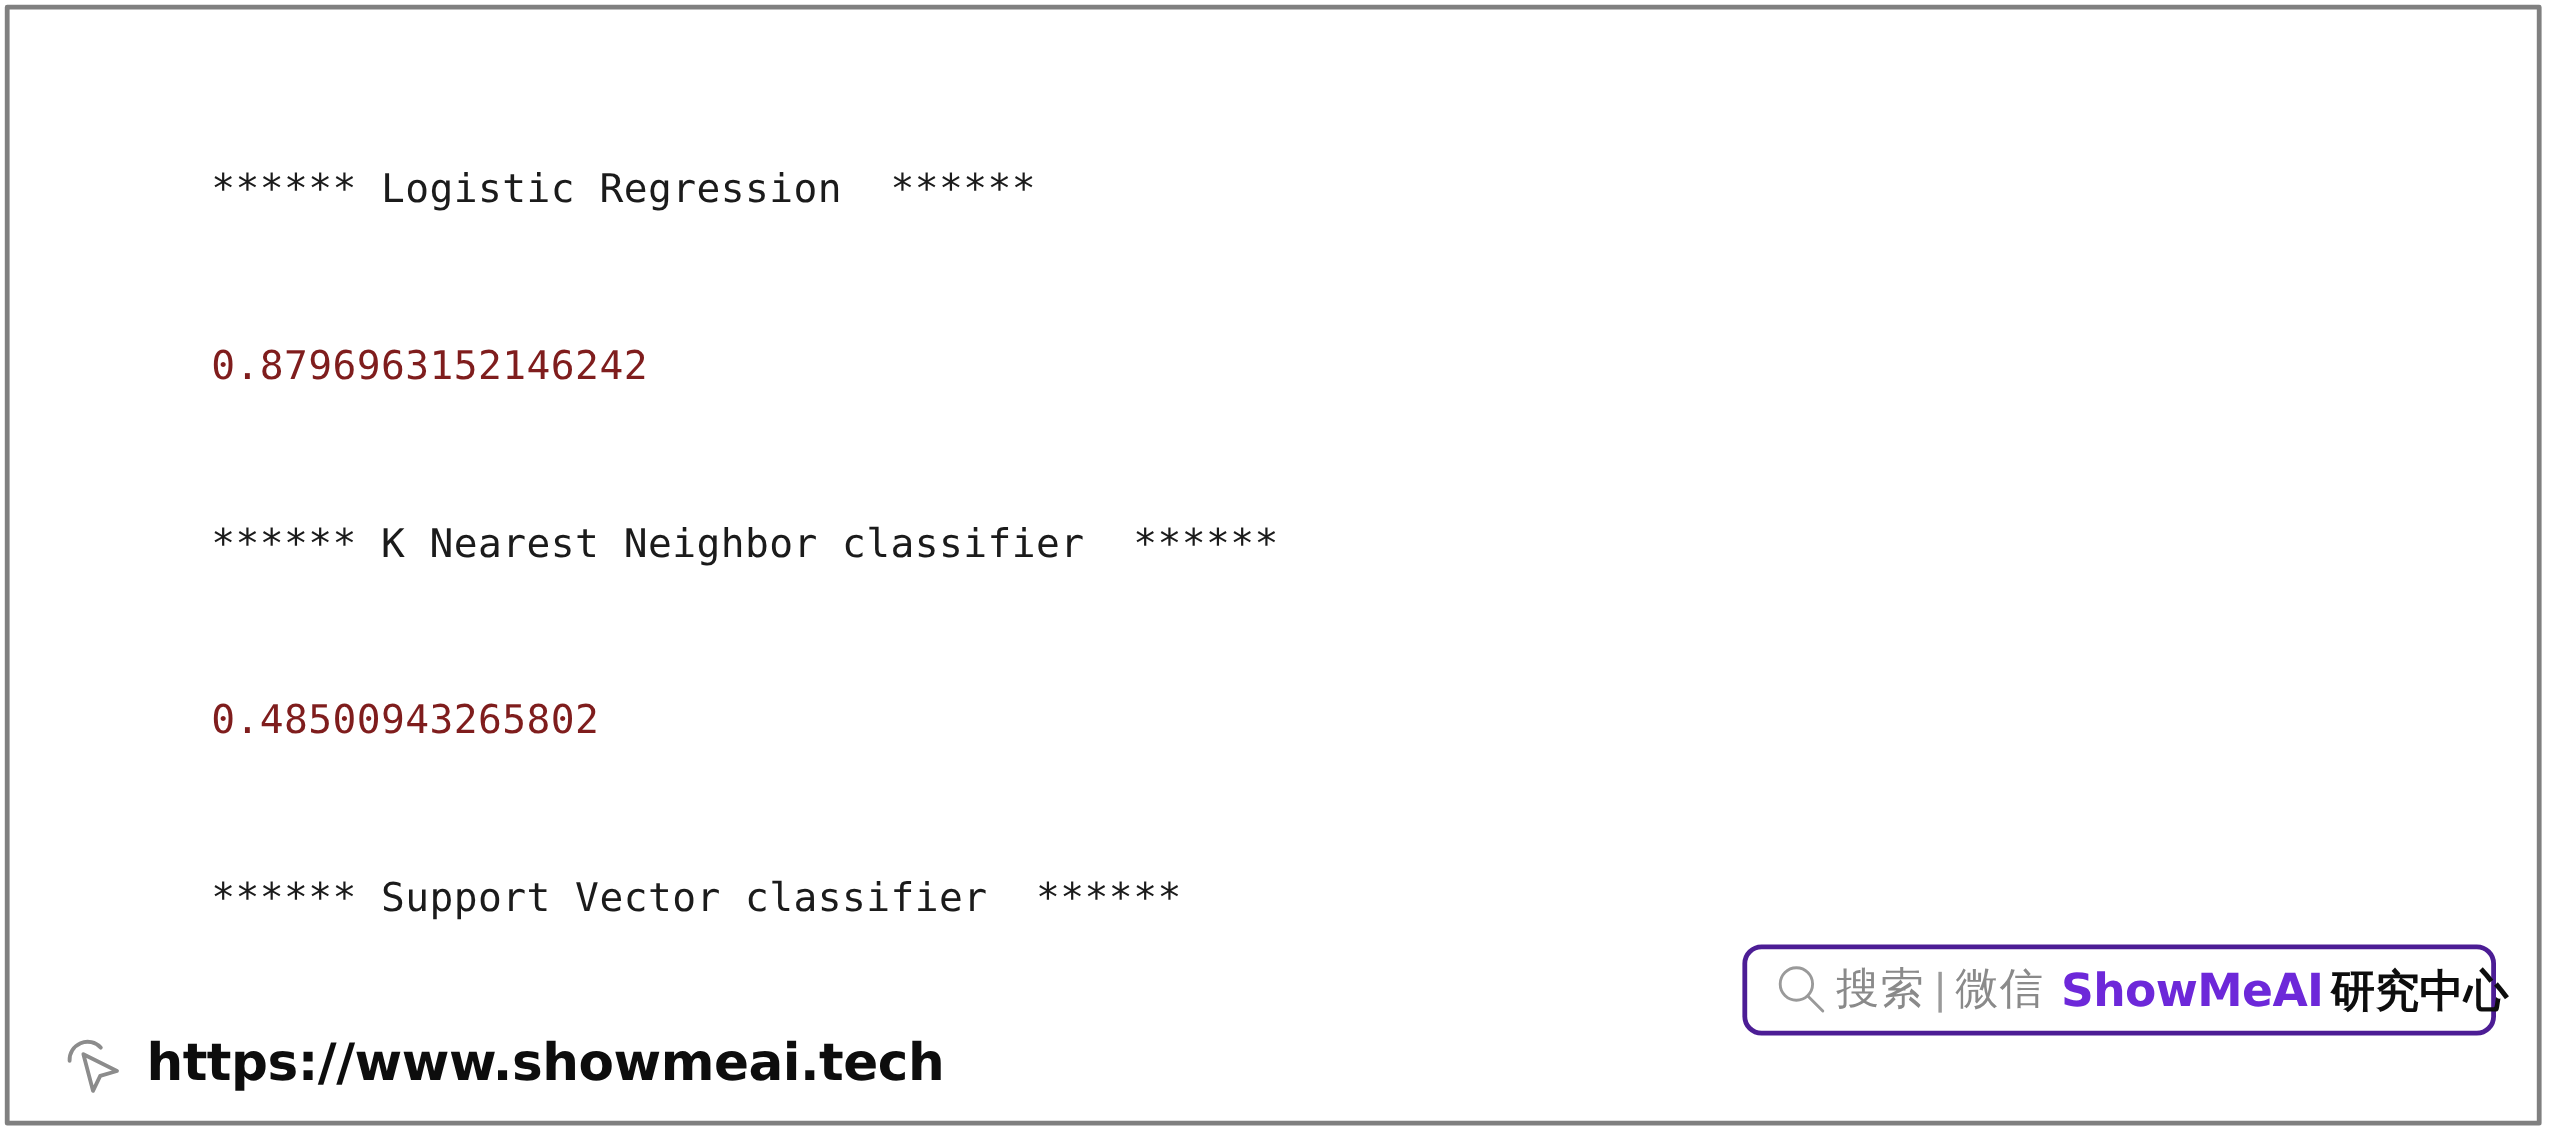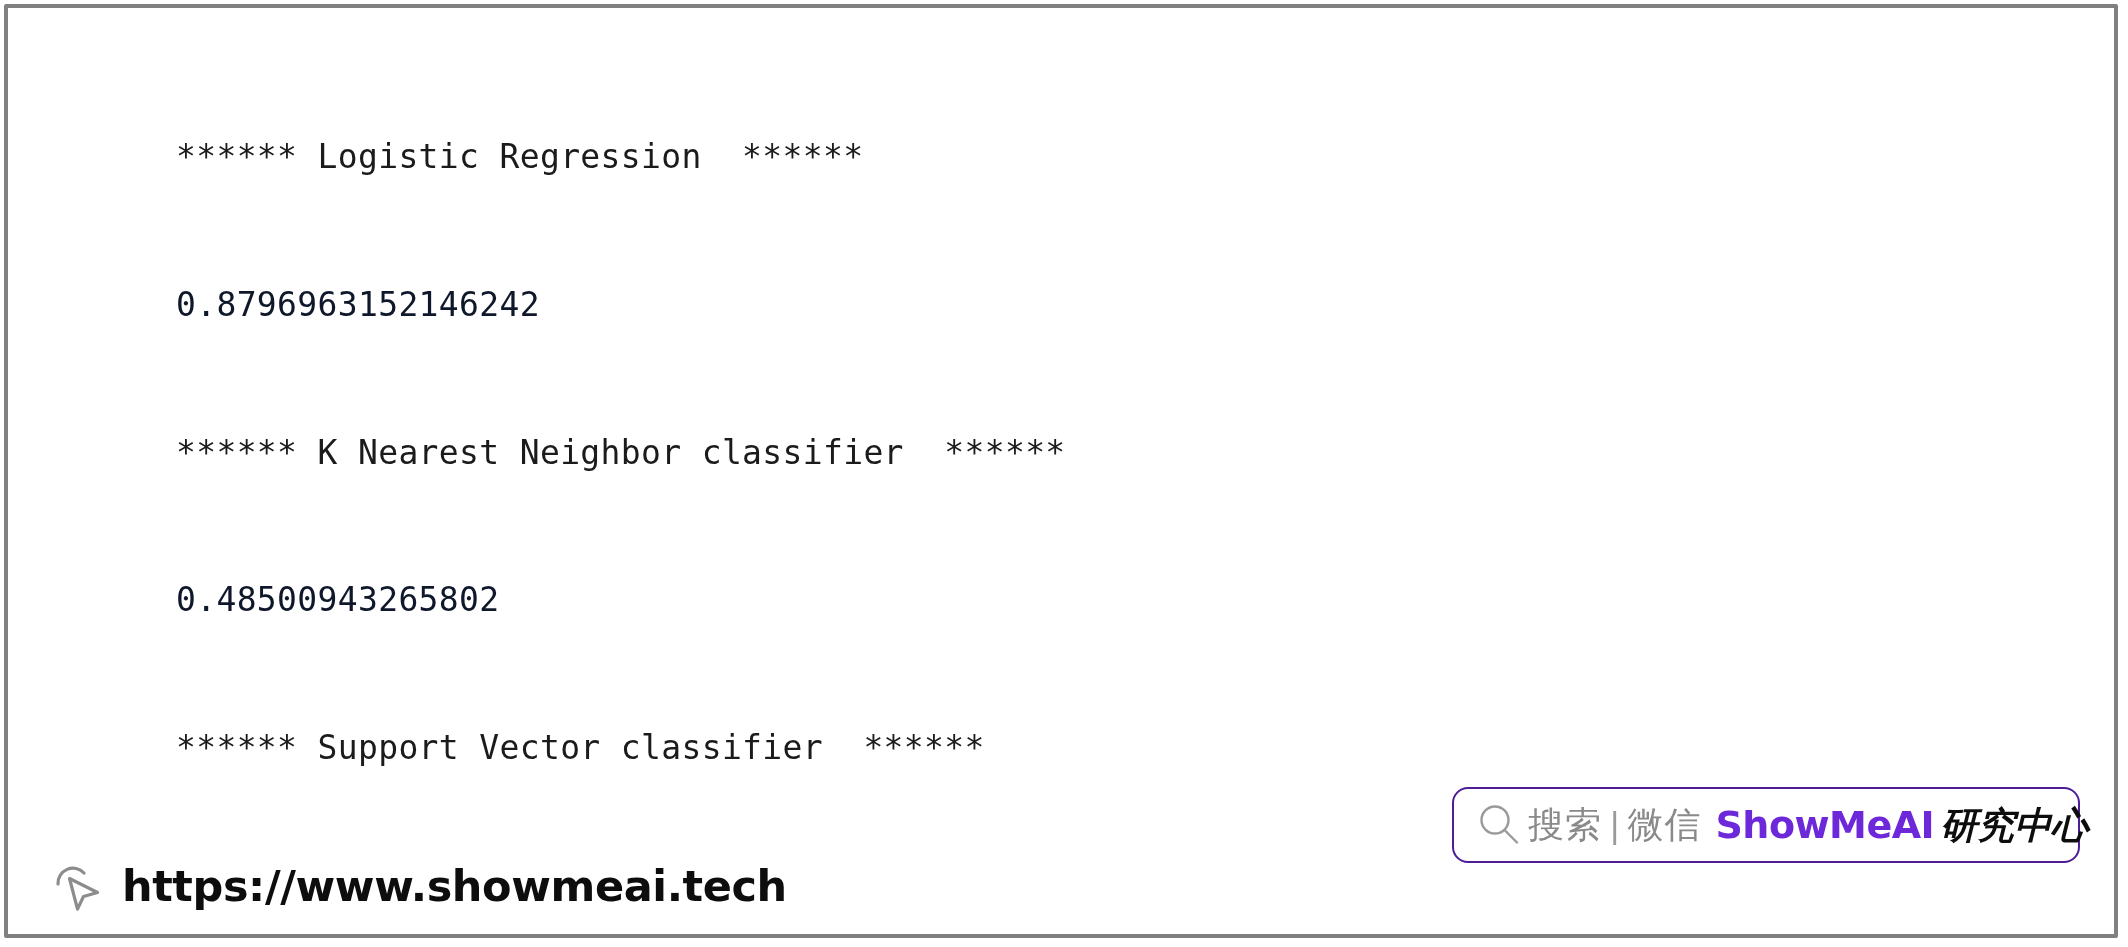--- a/index.html
+++ b/index.html
@@ -55,31 +55,31 @@
     color: #1b1b1b;
     white-space: pre;
     -webkit-font-smoothing: antialiased;
   }
   .console-line {
     white-space: pre;
     display: block;
     height: 49.2px;
   }
   .console-line.score {
-    color: #0f172a;
+    color: #7f1d1d;
   }
 
   
   #watermark-badge {
     position: absolute;
     left: 1444px;
     top: 779px;
     width: 628px;
     height: 76px;
-    border: 2px solid #4c1d95;
+    border: 4px solid #4c1d95;
     border-radius: 16px;
     background: #ffffff;
     display: flex;
     align-items: center;
     padding: 0 22px;
   }
   #watermark-badge .search-glyph {
     width: 46px;
     height: 46px;
     margin-right: 6px;
@@ -112,21 +112,20 @@
     line-height: 1;
   }
   #watermark-badge .badge-brand-cn {
     font-family: "DejaVu Sans", "Liberation Sans", sans-serif;
     font-size: 37px;
     font-weight: bold;
     color: #0d0d0d;
     margin-left: 6px;
     white-space: pre;
     line-height: 1;
-    font-style: italic;
   }
 
   
   #site-credit {
     position: absolute;
     left: 50px;
     top: 858px;
     display: flex;
     align-items: center;
   }

